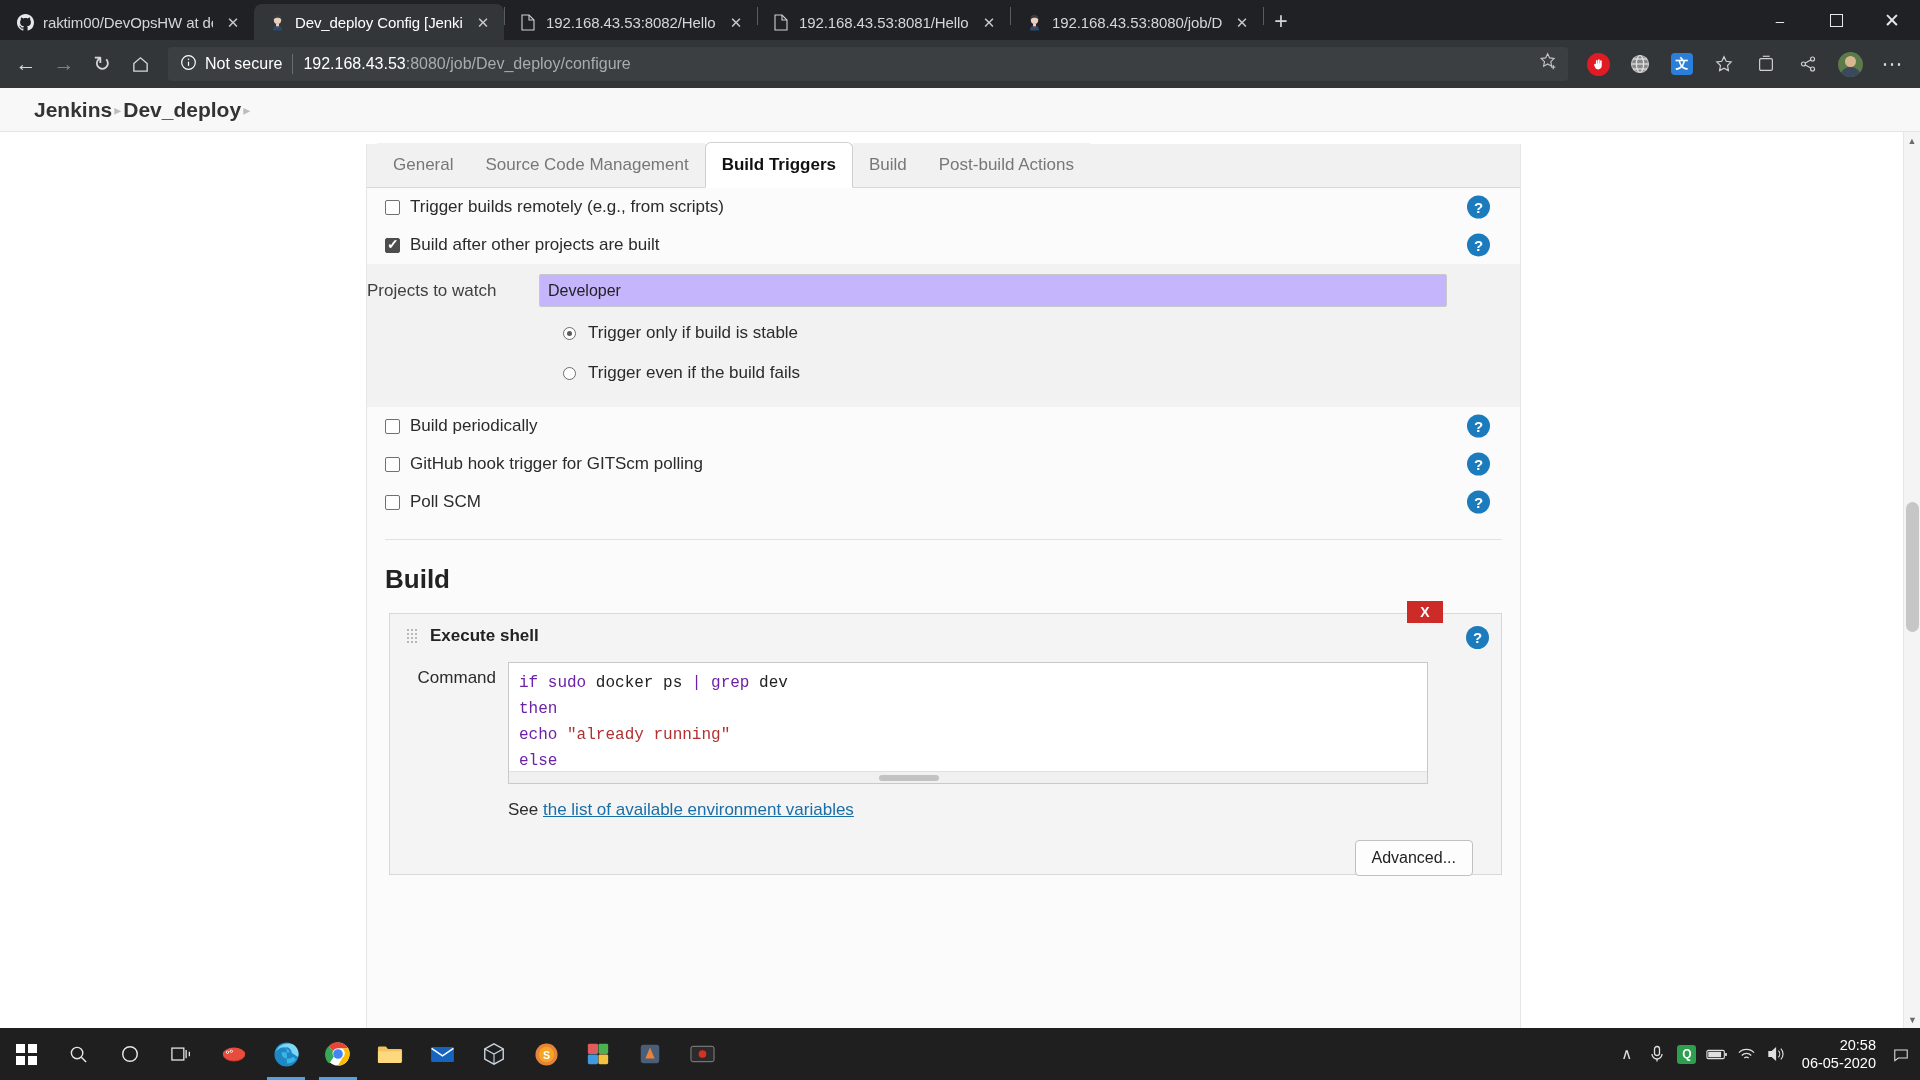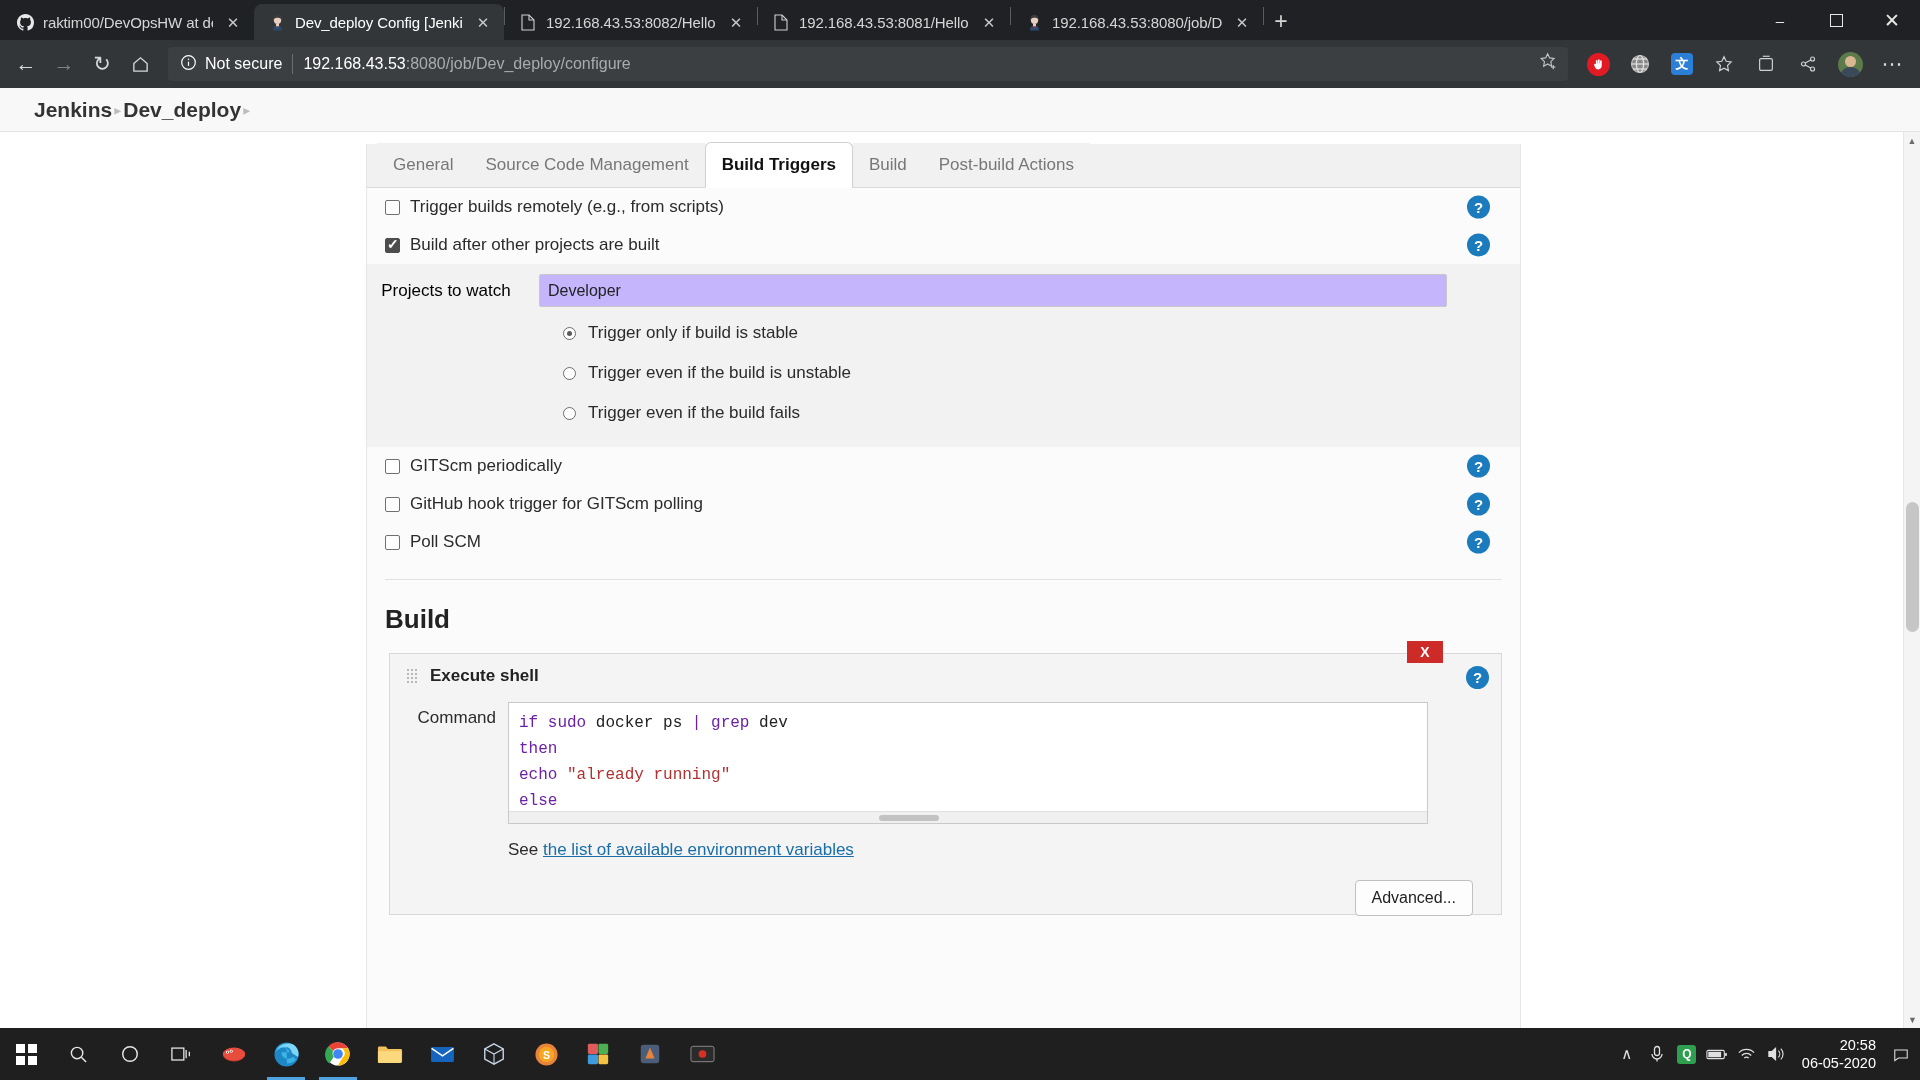--- a/index.html
+++ b/index.html
@@ -124,21 +124,21 @@
   }
   .cblabel { font-size: 17px; color:#2b2b2b; }
   .helpbtn {
     position:absolute; right: 30px; top: 50%; transform: translateY(-50%);
     width: 23px; height:23px; border-radius:50%; background:#1b7bbd; color:#fff;
     font-size:15px; font-weight:bold; display:flex; align-items:center; justify-content:center;
   }
 
   .subpanel { background:#f2f2f2; padding: 4px 0 14px 0; }
   .fieldrow { display:flex; align-items:center; padding: 6px 0 6px 0; }
-  .fieldlabel { width: 172px; text-align:center; font-size:17px; color:#000000; padding-right: 14px; }
+  .fieldlabel { width: 172px; text-align:left; font-size:17px; color:#404040; padding-right: 14px; }
   .textinput {
     width: 908px; height: 33px; border:1px solid #c9c9c9; background:#c4b5fd;
     font-size:16px; color:#222; padding: 0 8px; border-radius: 2px;
     font-family:"Liberation Sans", sans-serif;
   }
   .radiorow { display:flex; align-items:center; padding: 10px 0 10px 196px; }
   .rd {
     width:13px; height:13px; border-radius:50%; border:1px solid #6e6e6e; background:#fff;
     margin-right:12px; position:relative; flex:0 0 13px;
   }
@@ -452,31 +452,27 @@
               <span class="fieldlabel">Projects to watch</span>
               <input class="textinput" type="text" value="Developer" style="">
             </div>
 
             <div class="radiorow">
               <span class="rd sel"></span>
               <span class="rdlabel">Trigger only if build is stable</span>
             </div>
             <div class="radiorow">
               <span class="rd"></span>
-              <span class="rdlabel">Trigger even if the build is unstable</span>
-            </div>
-            <div class="radiorow">
-              <span class="rd"></span>
               <span class="rdlabel">Trigger even if the build fails</span>
             </div>
           </div>
 
           <div class="cfgrow">
             <span class="cb"></span>
-            <span class="cblabel">GITScm periodically</span>
+            <span class="cblabel">Build periodically</span>
             <span class="helpbtn">?</span>
           </div>
 
           <div class="cfgrow">
             <span class="cb"></span>
             <span class="cblabel">GitHub hook trigger for GITScm polling</span>
             <span class="helpbtn">?</span>
           </div>
 
           <div class="cfgrow">

